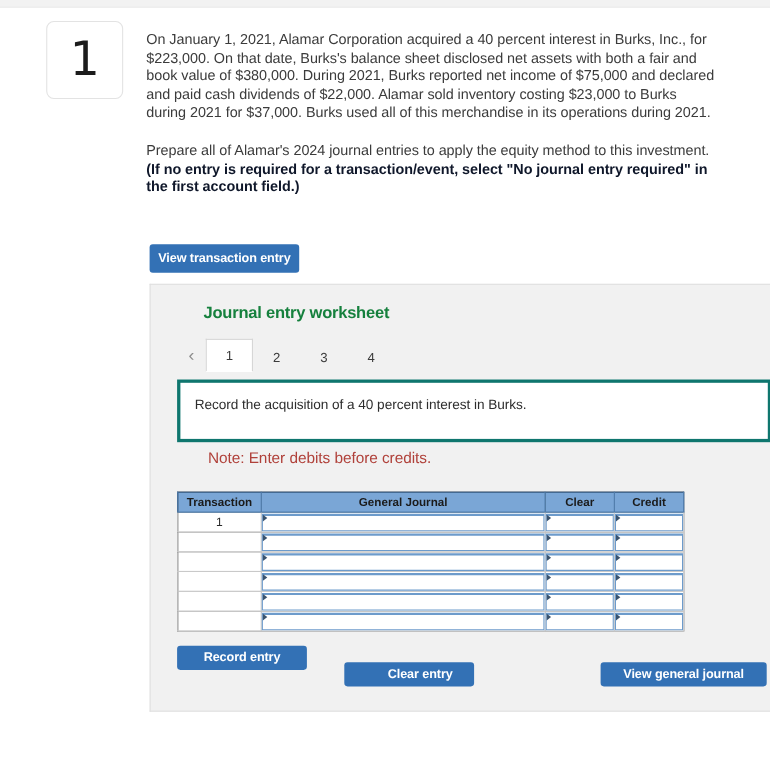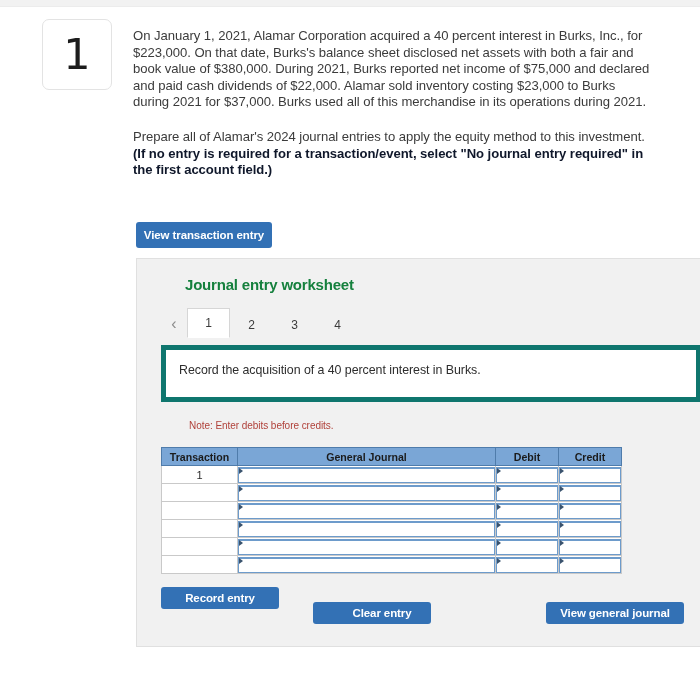--- a/index.html
+++ b/index.html
@@ -137,35 +137,35 @@
     z-index: 3;
   }
 
   
   .instr-box {
     position: absolute;
     left: 24px; top: 86px;
     width: 540px;   
     height: 57px;
     background: #ffffff;
-    border: 5px solid #0f766e;
+    border: 3px solid #0f766e;
     z-index: 2;
   }
   .instr-text {
     position: absolute;
     left: 13px; top: 13px;
     font-size: 12.4px;
     color: #2d2d2d;
     letter-spacing: -0.05px;
   }
 
   .note {
     position: absolute;
-    left: 24px; top: 161px;
-    font-size: 10px;
+    left: 24px; top: 149px;
+    font-size: 14px;
     color: #b0413a;
     letter-spacing: -0.05px;
     padding-left: 28px;
   }
 
   
   .jtable {
     position: absolute;
     left: 24px; top: 188px;
     border-collapse: collapse;
@@ -225,21 +225,21 @@
     width: 118px; height: 22px;
   }
   .btn-clear {
     position: absolute;
     left: 176px; top: 343px;
     width: 118px; height: 22px; padding-left: 20px;
   }
   .btn-viewgj {
     position: absolute;
     left: 409px; top: 343px;
-    width: 138px; height: 22px;
+    width: 151px; height: 22px;
   }
 </style>
 </head>
 <body>
 
 <div id="page">
 
   <div class="top-strip"></div>
 
   <div class="qnum-box">
@@ -275,21 +275,21 @@
       <colgroup>
         <col class="col-trans">
           <col class="col-gj">
           <col class="col-debit">
           <col class="col-credit">
       </colgroup>
       <thead>
         <tr>
           <th>Transaction</th>
           <th>General Journal</th>
-          <th>Debit</th>
+          <th>Clear</th>
           <th>Credit</th>
         </tr>
       </thead>
       <tbody>
         <tr>
           <td class="trans-cell">1</td>
           <td class="inp">
               <div class="cellbox">
                 <span class="marker"></span>
               </div>

